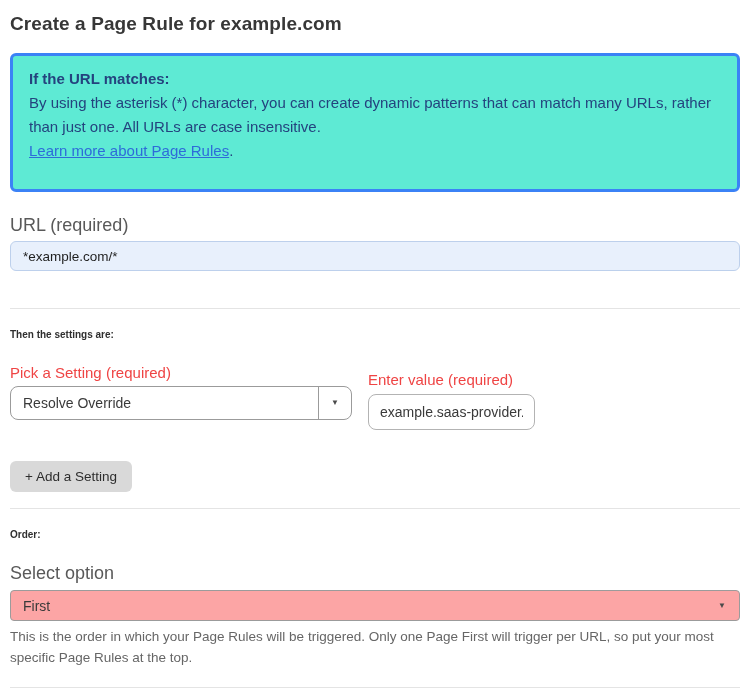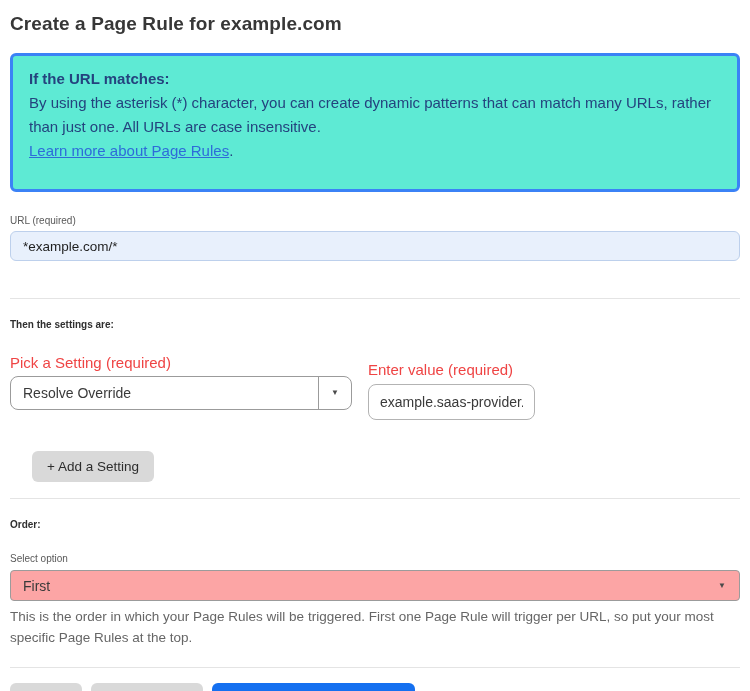--- a/index.html
+++ b/index.html
@@ -33,21 +33,21 @@
   }
   .info-box .info-heading { font-weight: bold; }
   .info-box a {
     color: #2e6bd9;
     text-decoration: underline;
     cursor: pointer;
   }
 
   .field-label {
     margin-top: 23px;
-    font-size: 10px;
+    font-size: 18px;
     color: #595959;
   }
 
   .url-input {
     display: block;
     margin-top: 5px;
     width: 730px;
     height: 30px;
     background: #e8f0fc;
     border: 1px solid #bdd0ec;
@@ -131,21 +131,21 @@
     font-family: "Liberation Sans", sans-serif;
     font-size: 13.5px;
     cursor: pointer;
     padding: 0 15px;
     height: 31px;
     line-height: 31px;
   }
   .btn-gray { background: #d9d9d9; color: #2d2d2d; }
   .btn-blue { background: #1570f0; color: #ffffff; padding: 0 17px; }
 
-  .add-setting-btn { margin-top: 31px; margin-left: 22px; }
+  .add-setting-btn { margin-top: 31px; }
 
   .divider-2 { margin-top: 16px; }
 
   .order-select {
     margin-top: 6px;
     width: 730px;
     height: 31px;
     border: 1px solid #9b9b9b;
     border-radius: 4px;
     background: #fca5a5;
@@ -214,21 +214,21 @@
   <hr class="divider divider-2">
 
   <div class="section-heading">Order:</div>
 
   <div class="field-label">Select option</div>
   <div class="order-select">
     <span class="select-text">First</span>
     <span class="caret">▼</span>
   </div>
 
-  <div class="help-text">This is the order in which your Page Rules will be triggered. First one Page Rule will trigger per URL, so put your most specific Page Rules at the top.</div>
+  <div class="help-text">This is the order in which your Page Rules will be triggered. Only one Page First will trigger per URL, so put your most specific Page Rules at the top.</div>
 
   <hr class="divider divider-3">
 
   <div class="actions-row">
     <button class="btn btn-gray">Cancel</button>
     <button class="btn btn-gray">Save as Draft</button>
     <button class="btn btn-blue">Save and Deploy Page Rule</button>
   </div>
 
 </div>

